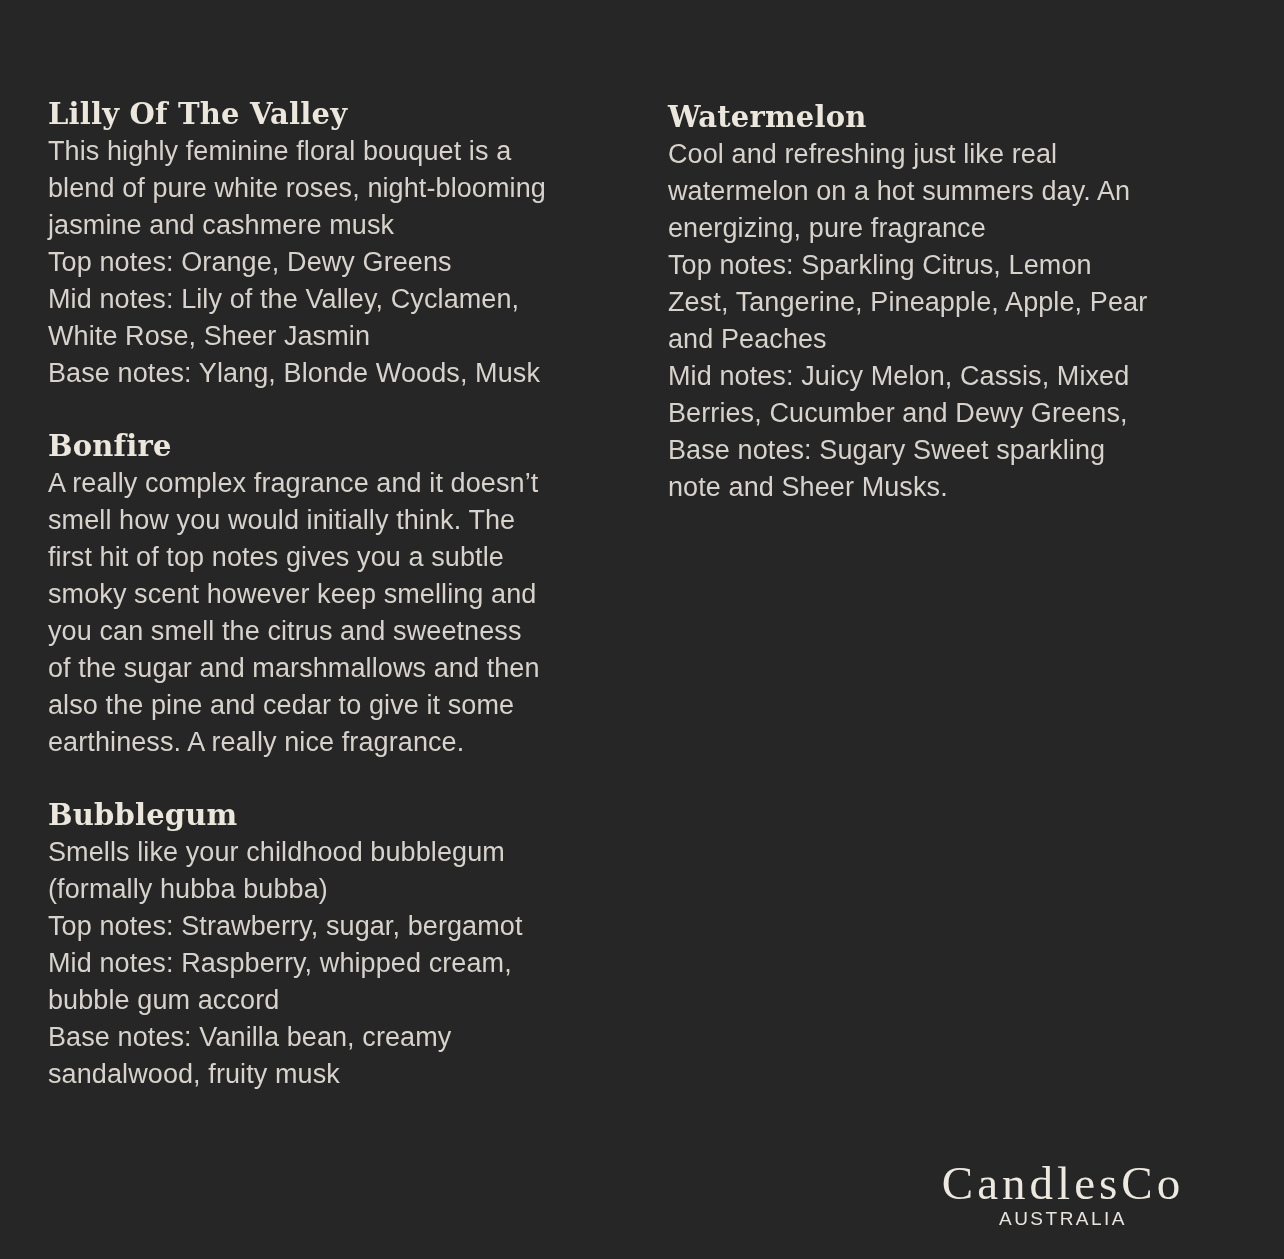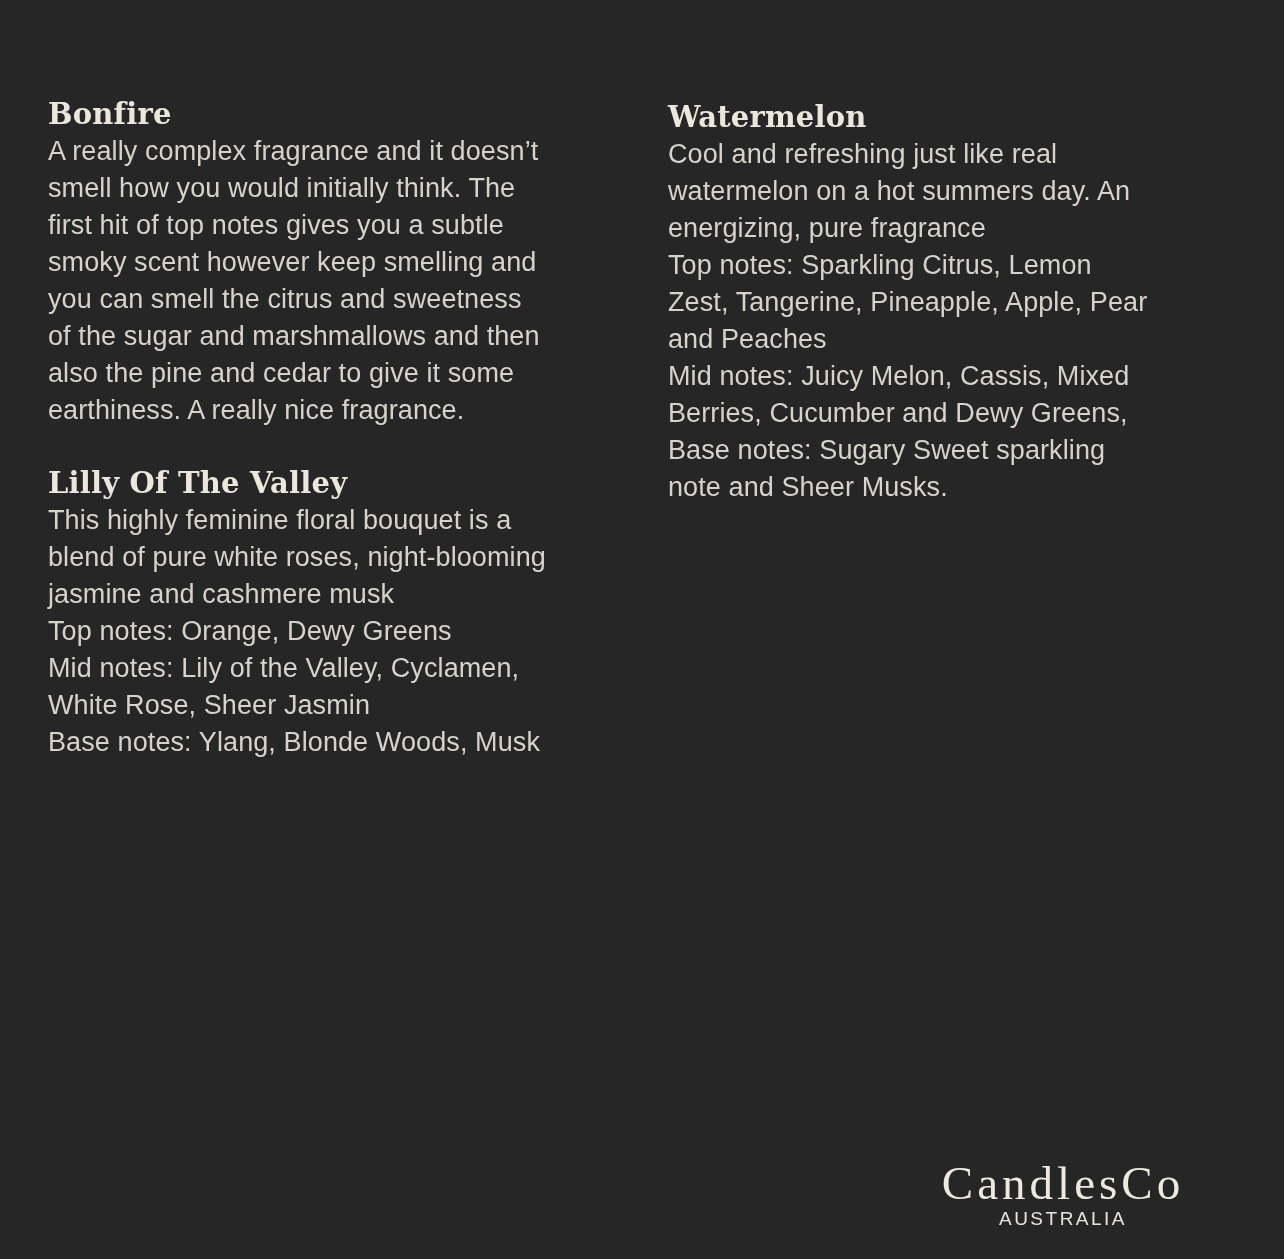--- a/index.html
+++ b/index.html
@@ -73,42 +73,52 @@
   }
 </style>
 </head>
 <body>
 
 <div class="page">
 
   <div class="col col-left">
 
     <section class="frag-section">
+      <h2 class="frag-title">Lilly Of The Valley</h2>
+      <p class="frag-body">This highly feminine floral bouquet is a
+blend of pure white roses, night-blooming
+jasmine and cashmere musk
+Top notes: Orange, Dewy Greens
+Mid notes: Lily of the Valley, Cyclamen,
+White Rose, Sheer Jasmin
+Base notes: Ylang, Blonde Woods, Musk</p>
+    </section>
+
+    <section class="frag-section">
       <h2 class="frag-title">Bonfire</h2>
       <p class="frag-body">A really complex fragrance and it doesn’t
 smell how you would initially think. The
 first hit of top notes gives you a subtle
 smoky scent however keep smelling and
 you can smell the citrus and sweetness
 of the sugar and marshmallows and then
 also the pine and cedar to give it some
 earthiness. A really nice fragrance.</p>
     </section>
 
     <section class="frag-section">
-      <h2 class="frag-title">Lilly Of The Valley</h2>
-      <p class="frag-body">This highly feminine floral bouquet is a
-blend of pure white roses, night-blooming
-jasmine and cashmere musk
-Top notes: Orange, Dewy Greens
-Mid notes: Lily of the Valley, Cyclamen,
-White Rose, Sheer Jasmin
-Base notes: Ylang, Blonde Woods, Musk</p>
+      <h2 class="frag-title">Bubblegum</h2>
+      <p class="frag-body">Smells like your childhood bubblegum
+(formally hubba bubba)
+Top notes: Strawberry, sugar, bergamot
+Mid notes: Raspberry, whipped cream,
+bubble gum accord
+Base notes: Vanilla bean, creamy
+sandalwood, fruity musk</p>
     </section>
-
 
   </div>
 
   <div class="col col-right">
 
     <section class="frag-section">
       <h2 class="frag-title">Watermelon</h2>
       <p class="frag-body">Cool and refreshing just like real
 watermelon on a hot summers day. An
 energizing, pure fragrance

